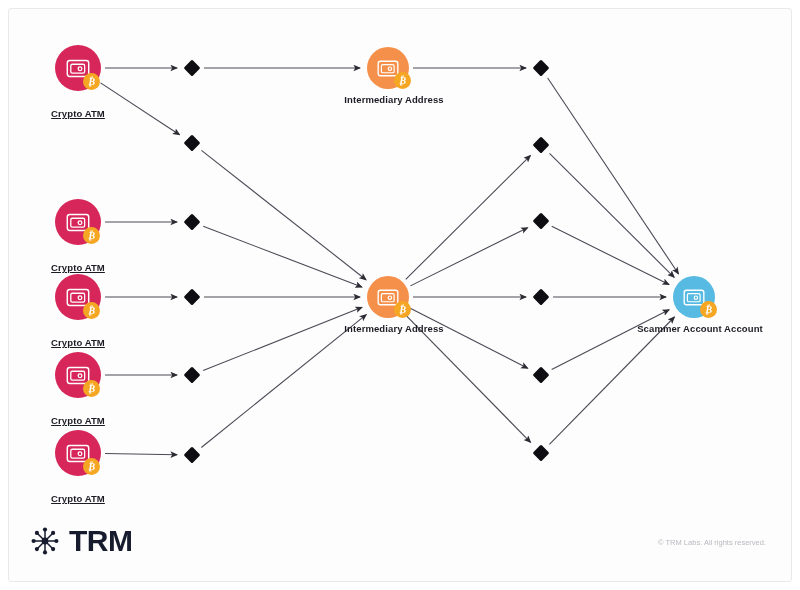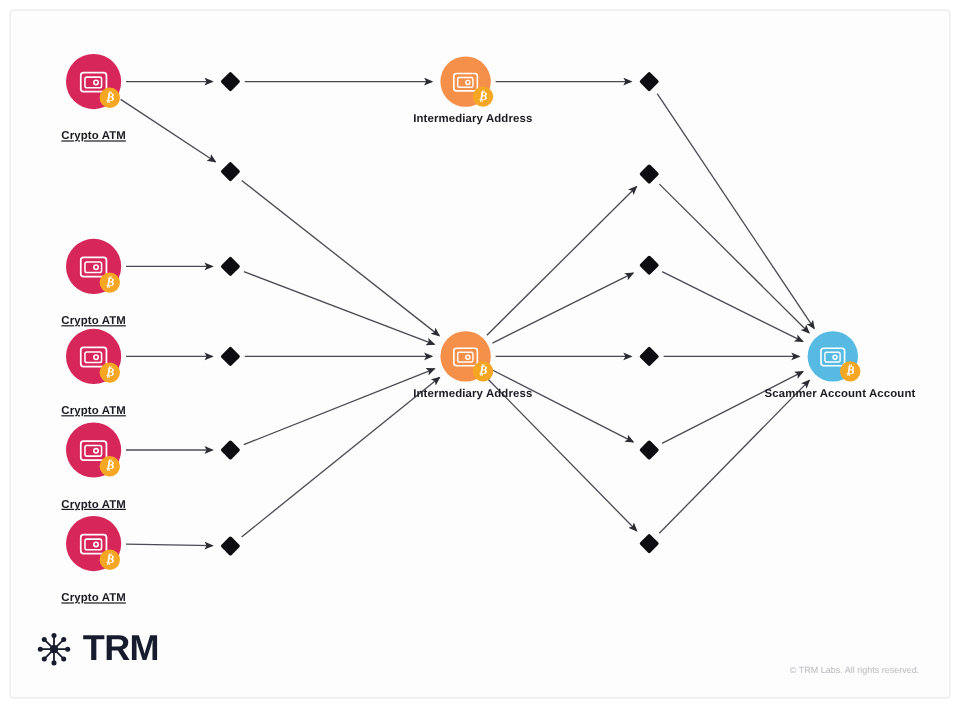--- a/index.html
+++ b/index.html
@@ -105,21 +105,21 @@
   #logo-word {
     font-size: 30px;
     font-weight: bold;
     color: #161b2e;
     letter-spacing: -0.5px;
     font-family: "Liberation Sans", sans-serif;
   }
   #copyright {
     position: absolute;
     right: 34px;
-    bottom: 27px;
+    bottom: 43px;
     font-size: 7.5px;
     color: #b9b9c0;
     font-family: "Liberation Sans", sans-serif;
   }
 </style>
 </head>
 <body>
 
 <div id="canvas">
   <div id="frame"></div>

